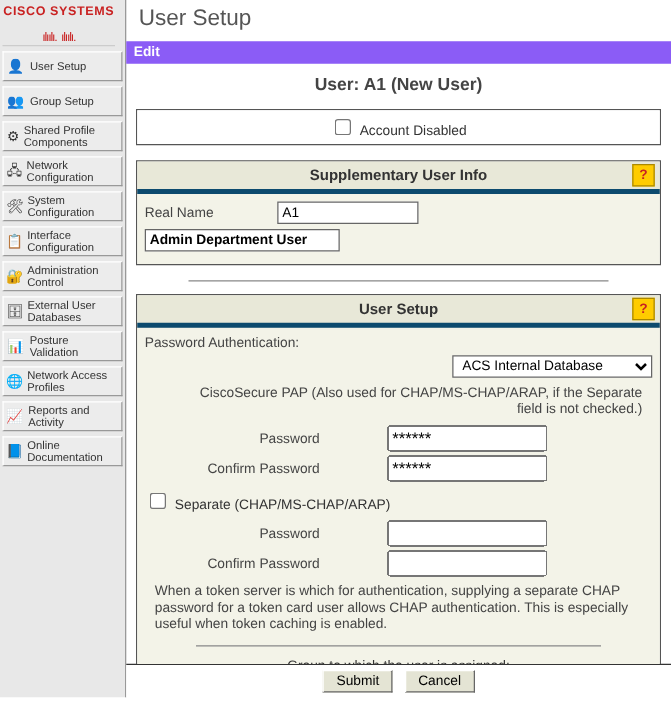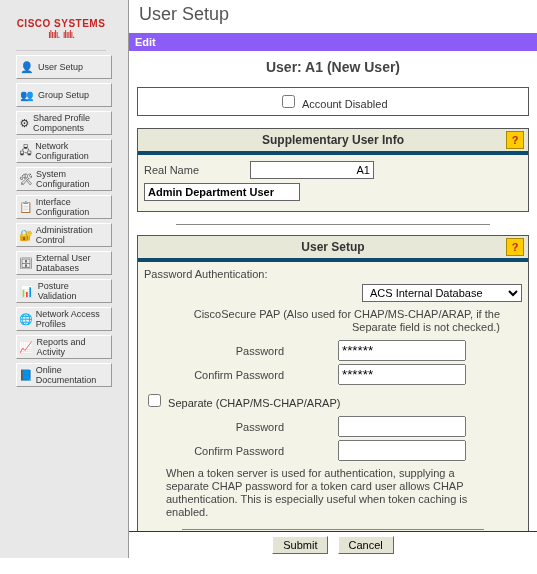--- a/index.html
+++ b/index.html
@@ -9,40 +9,41 @@
     padding: 0;
     background: #ffffff;
     width: 537px;
     color: #333;
   }
   .container { display: flex; }
   .left-col {
     width: 96px;
     background: #e8e8e8;
     border-right: 1px solid #999;
-    padding: 16px;
+    padding: 2px;
   }
   .logo-img {
     width: 90px;
     height: 30px;
     margin-bottom: 4px;
     padding: 2px 0;
     border-bottom: 1px solid #ccc;
     text-align: center;
   }
   .logo-text {
     color: #c92222;
     font-weight: bold;
     font-size: 10px;
     letter-spacing: 0.5px;
   }
   .logo-bars {
     font-size: 10px;
     color: #c92222;
     letter-spacing: -1px;
+    margin-top: 10px;
   }
   .nav-btn {
     display: flex;
     align-items: center;
     width: 100%;
     height: 24px;
     background: #ececec;
     border: 1px solid #999;
     border-top-color: #fff;
     border-left-color: #fff;
@@ -162,21 +163,21 @@
     display: flex;
     align-items: center;
     margin: 3px 0;
     gap: 44px;
   }
   .section-row .pw-input {
     width: 120px;
   }
   .note {
     color: #444;
-    margin: 6px 22px;
+    margin: 6px 8px;
     font-size: 11px;
     line-height: 13px;
   }
   .note-right { text-align: right; }
   .indent { margin-left: 28px; }
   hr.div {
     border: none;
     border-top: 1px solid #888;
     margin: 10px auto;
     width: 80%;
@@ -278,21 +279,21 @@
       </div>
 
       <div class="box">
         <div class="box-head">
           <span>Supplementary User Info</span>
           <span class="help-icon">?</span>
         </div>
         <div class="box-body">
           <div class="field-row">
             <span class="field-label">Real Name</span>
-            <input type="text" style="width: 124px; text-align: right;" value="A1">
+            <input type="text" style="width: 113px;" value="A1">
           </div>
           <div class="field-row">
             <input type="text" style="width: 156px; font-weight: bold;" value="Admin Department User">
           </div>
         </div>
       </div>
 
       <hr class="div">
 
       <div class="box">
@@ -328,21 +329,21 @@
 
           <div class="section-row">
             <span class="sub-label">Password</span>
             <input type="text" class="pw-input" value="" style="">
           </div>
           <div class="section-row">
             <span class="sub-label">Confirm Password</span>
             <input type="text" class="pw-input" value="" style="">
           </div>
 
-          <div class="note">When a token server is used for authentication, supplying a separate CHAP password for a token card user allows CHAP authentication. This is especially useful when token caching is enabled.</div>
+          <div class="note">When a token server is which for authentication, supplying a separate CHAP password for a token card user allows CHAP authentication. This is especially useful when token caching is enabled.</div>
 
           <hr class="div">
 
           <div class="centered">Group to which the user is assigned:</div>
 
         </div>
       </div>
 
     </div>
 

